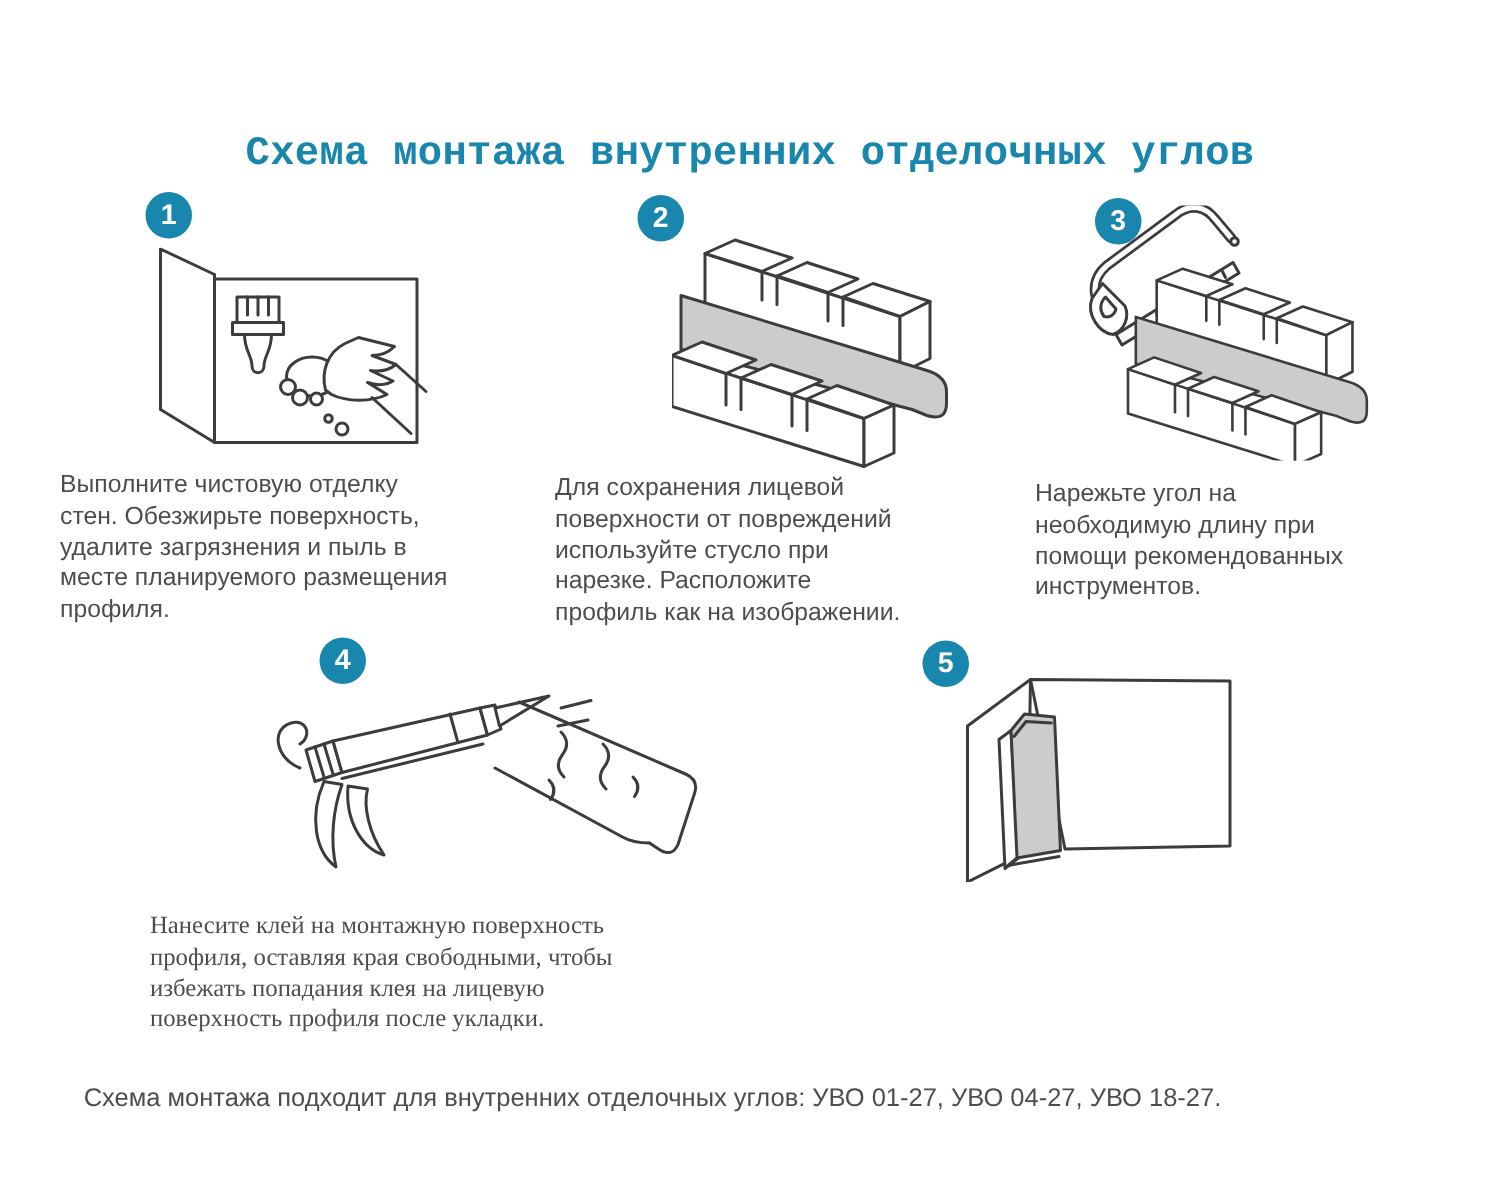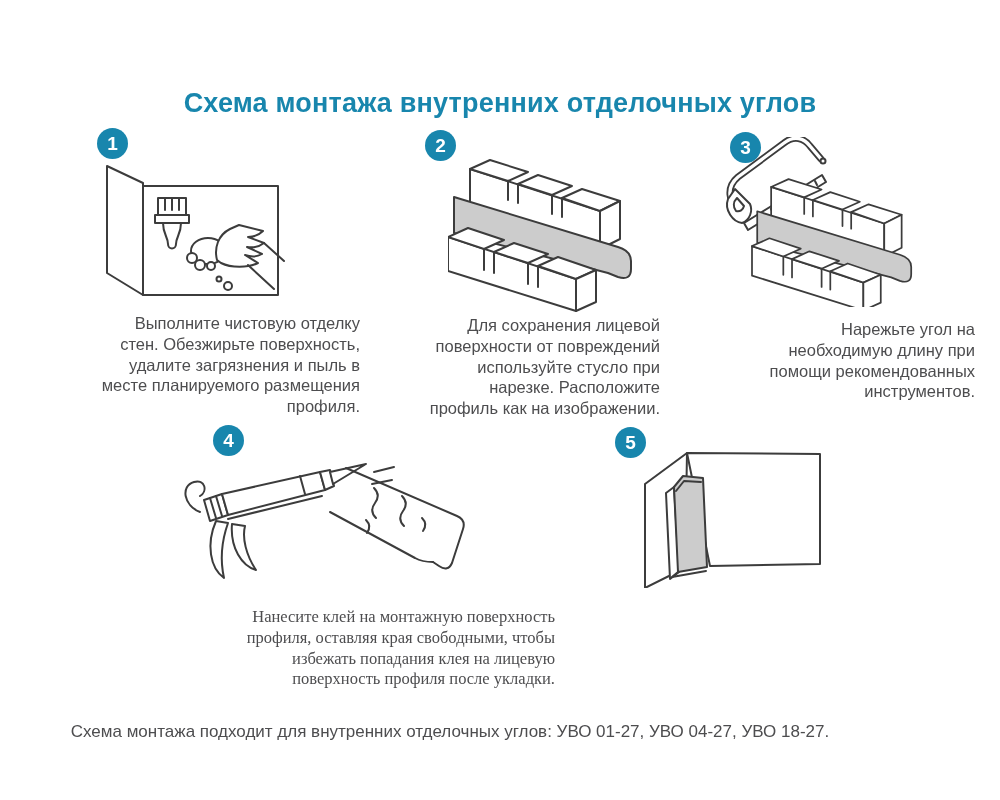--- a/index.html
+++ b/index.html
@@ -4,35 +4,35 @@
 <style>
   html,body{margin:0;padding:0;}
   body{
     width:1000px;height:800px;position:relative;overflow:hidden;
     background:var(--background,#fff);
     font-family:"Liberation Sans","DejaVu Sans",sans-serif;
     --accent:#1886ad; --text:#4d4d4f; --line:#3c3c3c; --profile:#cccccc;
   }
   .title{
     position:absolute;top:70px;left:0;width:1000px;text-align:center;
-    font-size:27px;font-weight:bold;color:var(--accent);letter-spacing:.2px;
+    font-size:27px;font-weight:bold;color:var(--accent);letter-spacing:.2px;font-family:Liberation Mono, monospace;
   }
   .step{position:absolute;}
   .badge{
     position:absolute;width:31px;height:31px;border-radius:50%;
     background:var(--accent);color:#fff;font-size:19px;font-weight:bold;
     display:flex;align-items:center;justify-content:center;line-height:1;
   }
   .illus{position:absolute;}
   .step-text{
-    position:absolute;left:0;width:100%;margin:0;text-align:right;
+    position:absolute;left:0;width:100%;margin:0;text-align:left;
     font-size:16.5px;line-height:1.26;color:var(--text);white-space:pre-line;
   }
   .footer{
-    position:absolute;top:705px;left:15px;width:870px;text-align:center;
+    position:absolute;top:705px;left:0;width:870px;text-align:center;
     font-size:17px;color:var(--text);
   }
   
   .st{stroke:var(--line);stroke-width:2;fill:#fff;stroke-linejoin:round;stroke-linecap:round;}
   .ln{stroke:var(--line);stroke-width:2;fill:none;stroke-linejoin:round;stroke-linecap:round;}
   .gray{stroke:var(--line);stroke-width:2;fill:var(--profile);stroke-linejoin:round;}
   .thick{stroke:var(--line);stroke-width:7;fill:none;stroke-linecap:round;}
   .whitein{stroke:#fff;stroke-width:3.4;fill:none;stroke-linecap:round;}
 </style>
 </head>

